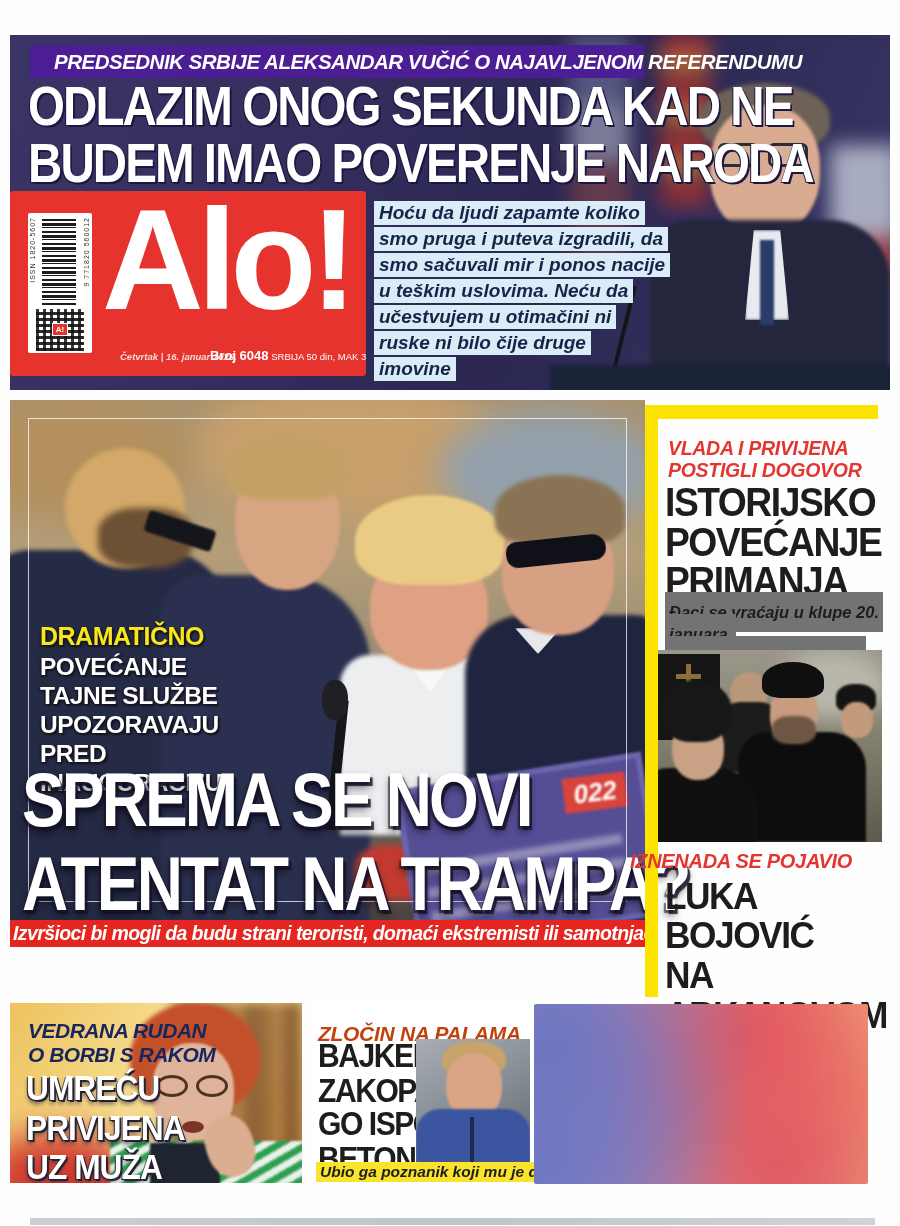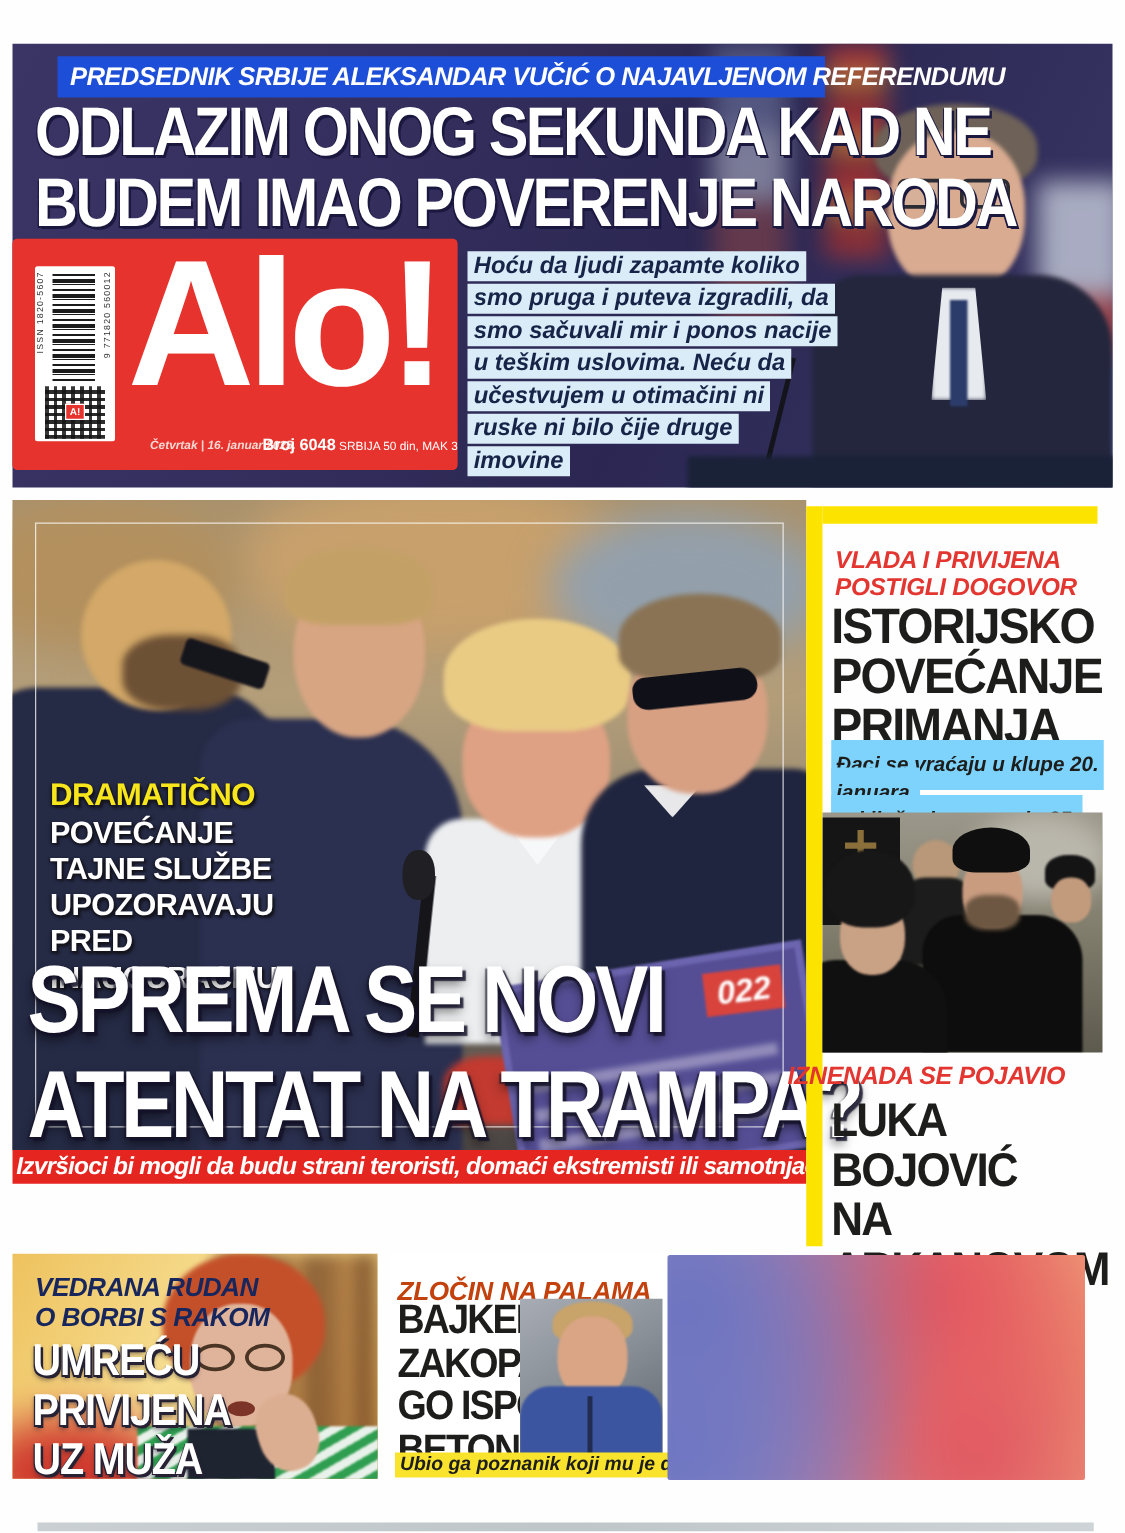--- a/index.html
+++ b/index.html
@@ -26,22 +26,22 @@
   .vucic-glasses .lens { position:absolute; top:0; width:40px; height:24px; border:3px solid #2c2c34; border-radius:6px; background:rgba(210,190,180,.25); }
   .lens.l { left:2px; } .lens.r { left:52px; }
   .vucic-suit { position:absolute; left:640px; top:185px; width:240px; height:170px; border-radius:40px 60px 0 0;
     background:#23263c; filter:blur(2px); }
   .vucic-shirt { position:absolute; left:735px; top:195px; width:44px; height:90px; background:#e7eaef; filter:blur(1.5px);
     clip-path:polygon(20% 0,80% 0,100% 100%,0 100%); }
   .vucic-tie { position:absolute; left:750px; top:205px; width:14px; height:85px; background:#2c3c6a; filter:blur(1px); }
   .desk { position:absolute; left:540px; top:330px; width:350px; height:30px; background:#1a2238; filter:blur(2px); }
   .mic-thin { position:absolute; left:612px; top:250px; width:4px; height:90px; background:#14141c; transform:rotate(14deg); filter:blur(.5px); }
 
-  .kicker-bar { position:absolute; left:46px; top:45px; width:614px; height:33px; background:#1d4ed8;
-    display:flex; align-items:center; padding-left:10px; }
+  .kicker-bar { position:absolute; left:30px; top:45px; width:614px; height:33px; background:#4c1d95;
+    display:flex; align-items:center; padding-left:24px; }
   .kicker-bar span { color:#fff; font-style:italic; font-weight:bold; font-size:20.5px; letter-spacing:-.5px; white-space:nowrap; }
   .top-headline { position:absolute; left:28px; top:78px; color:#fff; font-weight:bold;
     font-size:49px; line-height:51px; letter-spacing:-2px; white-space:nowrap;
     text-shadow:2px 2px 0 #1b1840, -1px 1px 0 #1b1840; transform:scale(.97,1.12); transform-origin:0 0; }
 
   .quote-block { position:absolute; left:374px; top:200px; width:292px; font-style:italic; font-weight:bold;
     font-size:19px; line-height:26px; color:#172448; }
   .quote-block span { background:#d9ecf7; padding:1px 5px 2px 5px; -webkit-box-decoration-break:clone; box-decoration-break:clone; }
 
   
@@ -113,21 +113,21 @@
 
   
   .yf-top { position:absolute; left:658px; top:405px; width:220px; height:14px; background:#fde300; }
   .yf-side { position:absolute; left:645px; top:405px; width:13px; height:592px; background:#fde300; }
   .rc-kicker1 { position:absolute; left:668px; top:437px; color:#e33630; font-style:italic; font-weight:bold;
     font-size:19.5px; line-height:22px; letter-spacing:-.3px; }
   .rc-head1 { position:absolute; left:665px; top:482px; color:#1d1d1b; font-weight:bold; font-size:38px; line-height:38px;
     letter-spacing:-1.5px; transform:scale(.98,1.05); transform-origin:0 0; }
   .rc-deck { position:absolute; left:665px; top:601px; width:225px; font-style:italic; font-weight:bold; font-size:16.5px;
     line-height:22px; color:#1d1d1b; }
-  .rc-deck span { background:#7dd3fc; padding:11px 4px; -webkit-box-decoration-break:clone; box-decoration-break:clone;font-style:italic; }
+  .rc-deck span { background:#737373; padding:11px 4px; -webkit-box-decoration-break:clone; box-decoration-break:clone;font-style:italic; }
 
   .funeral-photo { position:absolute; left:658px; top:650px; width:224px; height:192px; overflow:hidden;
     background:linear-gradient(180deg,#9b978a 0%,#84806f 45%,#5d5a4e 100%); }
   .fp-sky { position:absolute; left:120px; top:0; width:110px; height:70px; background:#b9b6ab; filter:blur(10px); border-radius:50%; }
   .coffin { position:absolute; left:0; top:4px; width:62px; height:86px; background:#151515; filter:blur(.5px); }
   .coffin-cross-v { position:absolute; left:28px; top:10px; width:5px; height:40px; background:#8a6f3a; }
   .coffin-cross-h { position:absolute; left:18px; top:20px; width:25px; height:5px; background:#8a6f3a; }
   .fg-beanie { position:absolute; left:2px; top:30px; width:72px; height:62px; border-radius:50% 50% 42% 42%; background:#171717; filter:blur(.8px); }
   .fg-face1 { position:absolute; left:14px; top:68px; width:52px; height:62px; border-radius:46%; background:#c9a184; filter:blur(1px); }
   .fg-body1 { position:absolute; left:-20px; top:118px; width:120px; height:80px; border-radius:30px 40px 0 0; background:#101010; filter:blur(1px); }

